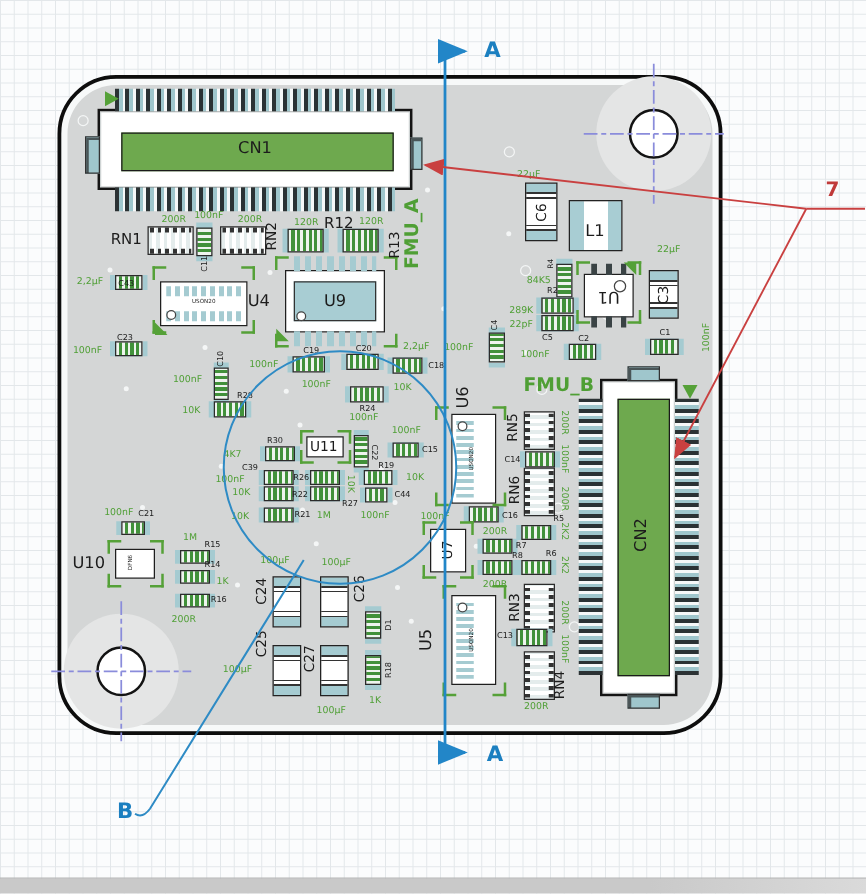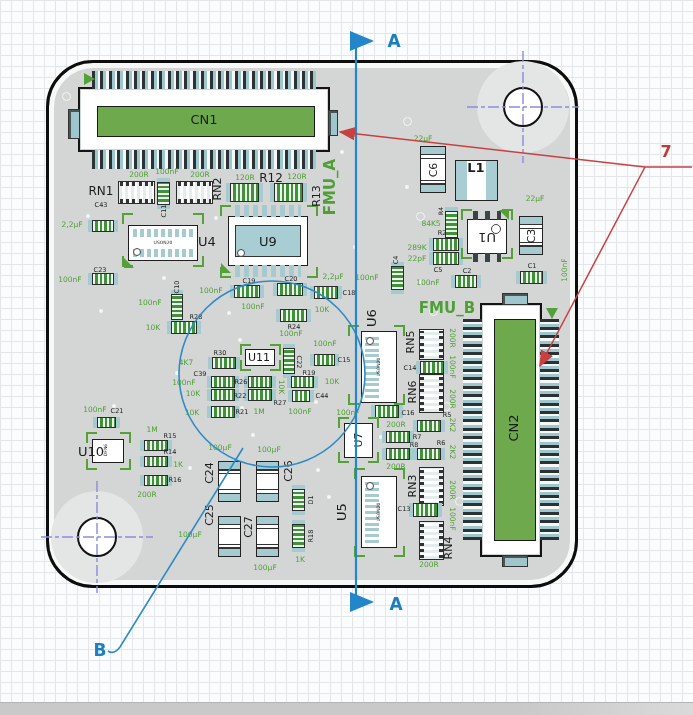--- a/index.html
+++ b/index.html
@@ -265,21 +265,21 @@
       <div class="lbl c-k" style="left: 101px; top: 191px; font-size: 12px;">RN1</div>
       <div class="lbl c-g" style="left: 139px; top: 175px; font-size: 7.5px;">200R</div>
       <div class="lbl c-g" style="left: 167px; top: 172px; font-size: 7.5px;">100nF</div>
       <div class="lbl c-g" style="left: 200px; top: 175px; font-size: 7.5px;">200R</div>
       <div class="lbl c-k" style="left: 217px; top: 189px; font-size: 11px; transform: translate(-50%, -50%) rotate(-90deg);">RN2</div>
       <div class="lbl c-g" style="left: 245px; top: 178px; font-size: 7.5px;">120R</div>
       <div class="lbl c-k" style="left: 271px; top: 178px; font-size: 12px;">R12</div>
       <div class="lbl c-g" style="left: 297px; top: 177px; font-size: 7.5px;">120R</div>
       <div class="lbl c-k" style="left: 316px; top: 196px; font-size: 11px; transform: translate(-50%, -50%) rotate(-90deg);">R13</div>
       <div class="lbl c-g" style="left: 72px; top: 225px; font-size: 7.5px;">2,2µF</div>
-      <div class="lbl c-k" style="left: 101px; top: 205px; font-size: 6.5px;">C43</div>
+      <div class="lbl c-k" style="left: 101px; top: 227px; font-size: 6.5px;">C43</div>
       <div class="lbl c-k" style="left: 164px; top: 211px; font-size: 6.5px; transform: translate(-50%, -50%) rotate(-90deg);">C11</div>
       <div class="lbl c-k" style="left: 163px; top: 243px; font-size: 4.5px;">USON20</div>
       <div class="lbl c-k" style="left: 207px; top: 241px; font-size: 13px;">U4</div>
       <div class="lbl c-k" style="left: 268px; top: 241px; font-size: 13px;">U9</div>
       <div class="lbl c-g" style="left: 70px; top: 280px; font-size: 7.5px;">100nF</div>
       <div class="lbl c-k" style="left: 100px; top: 270px; font-size: 6.5px;">C23</div>
       <div class="lbl c-g" style="left: 150px; top: 303px; font-size: 7.5px;">100nF</div>
       <div class="lbl c-k" style="left: 177px; top: 287px; font-size: 6.5px; transform: translate(-50%, -50%) rotate(-90deg);">C10</div>
       <div class="lbl c-g" style="left: 153px; top: 328px; font-size: 7.5px;">10K</div>
       <div class="lbl c-k" style="left: 196px; top: 317px; font-size: 6.5px;">R28</div>
@@ -311,21 +311,21 @@
       <div class="lbl c-k" style="left: 322px; top: 396px; font-size: 6.5px;">C44</div>
       <div class="lbl c-g" style="left: 192px; top: 413px; font-size: 7.5px;">10K</div>
       <div class="lbl c-k" style="left: 242px; top: 412px; font-size: 6.5px;">R21</div>
       <div class="lbl c-g" style="left: 259px; top: 412px; font-size: 7.5px;">1M</div>
       <div class="lbl c-g" style="left: 300px; top: 412px; font-size: 7.5px;">100nF</div>
       <div class="lbl c-g" style="left: 348px; top: 413px; font-size: 7.5px;">100nF</div>
       <div class="lbl c-g" style="left: 95px; top: 410px; font-size: 7.5px;">100nF</div>
       <div class="lbl c-k" style="left: 117px; top: 411px; font-size: 6.5px;">C21</div>
       <div class="lbl c-g" style="left: 152px; top: 430px; font-size: 7.5px;">1M</div>
       <div class="lbl c-k" style="left: 170px; top: 436px; font-size: 6.5px;">R15</div>
-      <div class="lbl c-k" style="left: 71px; top: 451px; font-size: 13px; margin-left: 20px;">U10</div>
+      <div class="lbl c-k" style="left: 71px; top: 451px; font-size: 13px;">U10</div>
       <div class="lbl c-k" style="left: 106px; top: 450px; font-size: 4.5px; transform: translate(-50%, -50%) rotate(-90deg);">DFN6</div>
       <div class="lbl c-k" style="left: 170px; top: 452px; font-size: 6.5px;">R14</div>
       <div class="lbl c-g" style="left: 178px; top: 465px; font-size: 7.5px;">1K</div>
       <div class="lbl c-k" style="left: 175px; top: 480px; font-size: 6.5px;">R16</div>
       <div class="lbl c-g" style="left: 147px; top: 495px; font-size: 7.5px;">200R</div>
       <div class="lbl c-g" style="left: 220px; top: 448px; font-size: 7.5px;">100µF</div>
       <div class="lbl c-g" style="left: 269px; top: 450px; font-size: 7.5px;">100µF</div>
       <div class="lbl c-k" style="left: 209px; top: 473px; font-size: 11px; transform: translate(-50%, -50%) rotate(-90deg);">C24</div>
       <div class="lbl c-k" style="left: 288px; top: 471px; font-size: 11px; transform: translate(-50%, -50%) rotate(-90deg);">C26</div>
       <div class="lbl c-k" style="left: 209px; top: 515px; font-size: 11px; transform: translate(-50%, -50%) rotate(-90deg);">C25</div>
@@ -357,21 +357,21 @@
       <div class="lbl c-g" style="left: 452px; top: 338px; font-size: 7.5px; transform: translate(-50%, -50%) rotate(90deg);">200R</div>
       <div class="lbl c-g" style="left: 452px; top: 367px; font-size: 7.5px; transform: translate(-50%, -50%) rotate(90deg);">100nF</div>
       <div class="lbl c-g" style="left: 452px; top: 399px; font-size: 7.5px; transform: translate(-50%, -50%) rotate(90deg);">200R</div>
       <div class="lbl c-g" style="left: 452px; top: 425px; font-size: 7.5px; transform: translate(-50%, -50%) rotate(90deg);">2K2</div>
       <div class="lbl c-g" style="left: 452px; top: 452px; font-size: 7.5px; transform: translate(-50%, -50%) rotate(90deg);">2K2</div>
       <div class="lbl c-g" style="left: 452px; top: 490px; font-size: 7.5px; transform: translate(-50%, -50%) rotate(90deg);">200R</div>
       <div class="lbl c-g" style="left: 452px; top: 519px; font-size: 7.5px; transform: translate(-50%, -50%) rotate(90deg);">100nF</div>
       <div class="lbl c-k" style="left: 513px; top: 428px; font-size: 13px; transform: translate(-50%, -50%) rotate(-90deg);">CN2</div>
       <div class="lbl c-g" style="left: 423px; top: 139px; font-size: 7.5px;">22µF</div>
       <div class="lbl c-k" style="left: 433px; top: 170px; font-size: 11px; transform: translate(-50%, -50%) rotate(-90deg);">C6</div>
-      <div class="lbl c-k" style="left: 476px; top: 167px; font-size: 13px; font-weight: bold;">L1</div>
+      <div class="lbl c-k" style="left: 476px; top: 185px; font-size: 13px;">L1</div>
       <div class="lbl c-g" style="left: 535px; top: 199px; font-size: 7.5px;">22µF</div>
       <div class="lbl c-k" style="left: 441px; top: 211px; font-size: 6px; transform: translate(-50%, -50%) rotate(-90deg);">R4</div>
       <div class="lbl c-g" style="left: 431px; top: 224px; font-size: 7.5px;">84K5</div>
       <div class="lbl c-k" style="left: 442px; top: 233px; font-size: 6.5px;">R2</div>
       <div class="lbl c-g" style="left: 417px; top: 248px; font-size: 7.5px;">289K</div>
       <div class="lbl c-g" style="left: 417px; top: 259px; font-size: 7.5px;">22pF</div>
       <div class="lbl c-k" style="left: 438px; top: 270px; font-size: 6.5px;">C5</div>
       <div class="lbl c-k" style="left: 396px; top: 260px; font-size: 6.5px; transform: translate(-50%, -50%) rotate(-90deg);">C4</div>
       <div class="lbl c-g" style="left: 428px; top: 283px; font-size: 7.5px;">100nF</div>
       <div class="lbl c-k" style="left: 467px; top: 271px; font-size: 6.5px;">C2</div>

